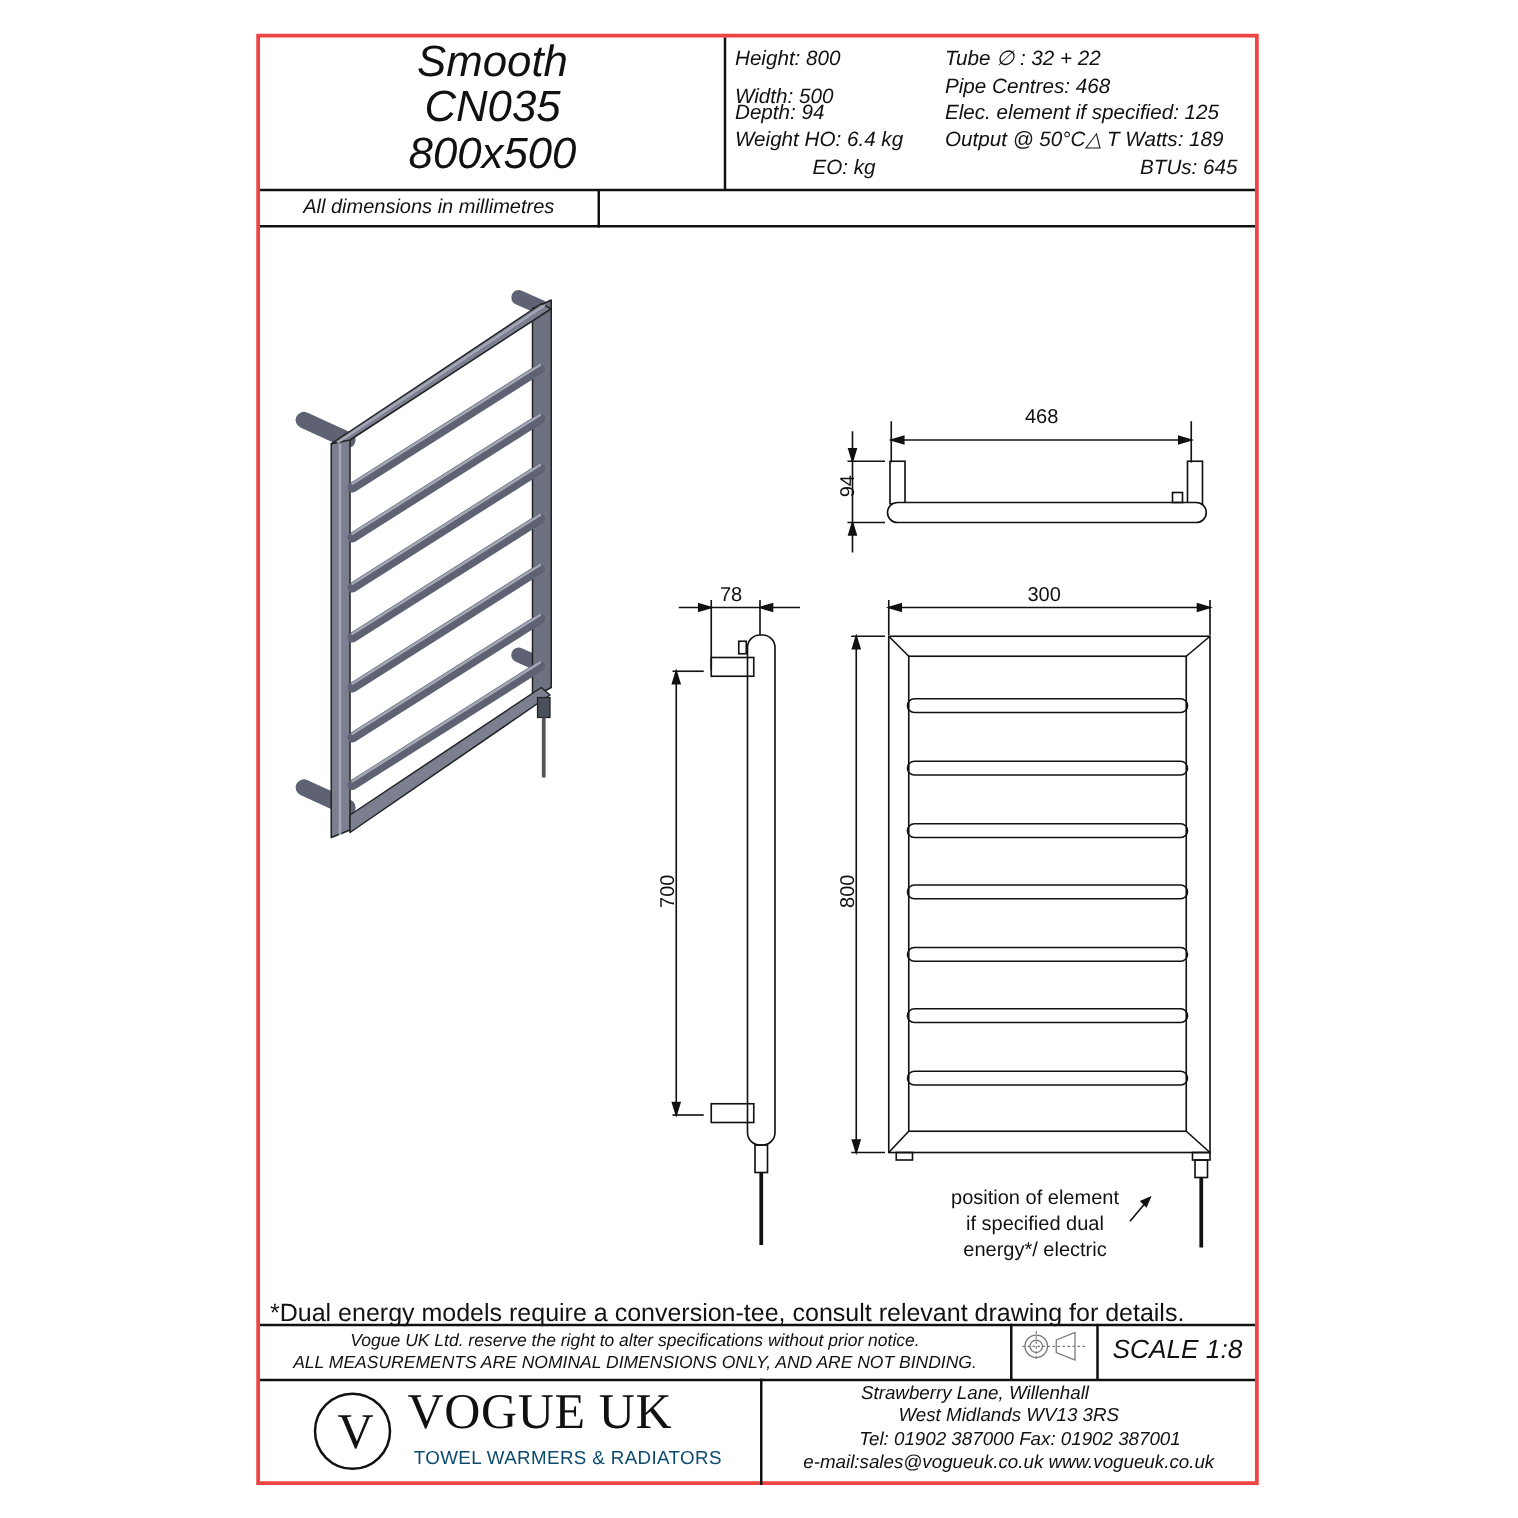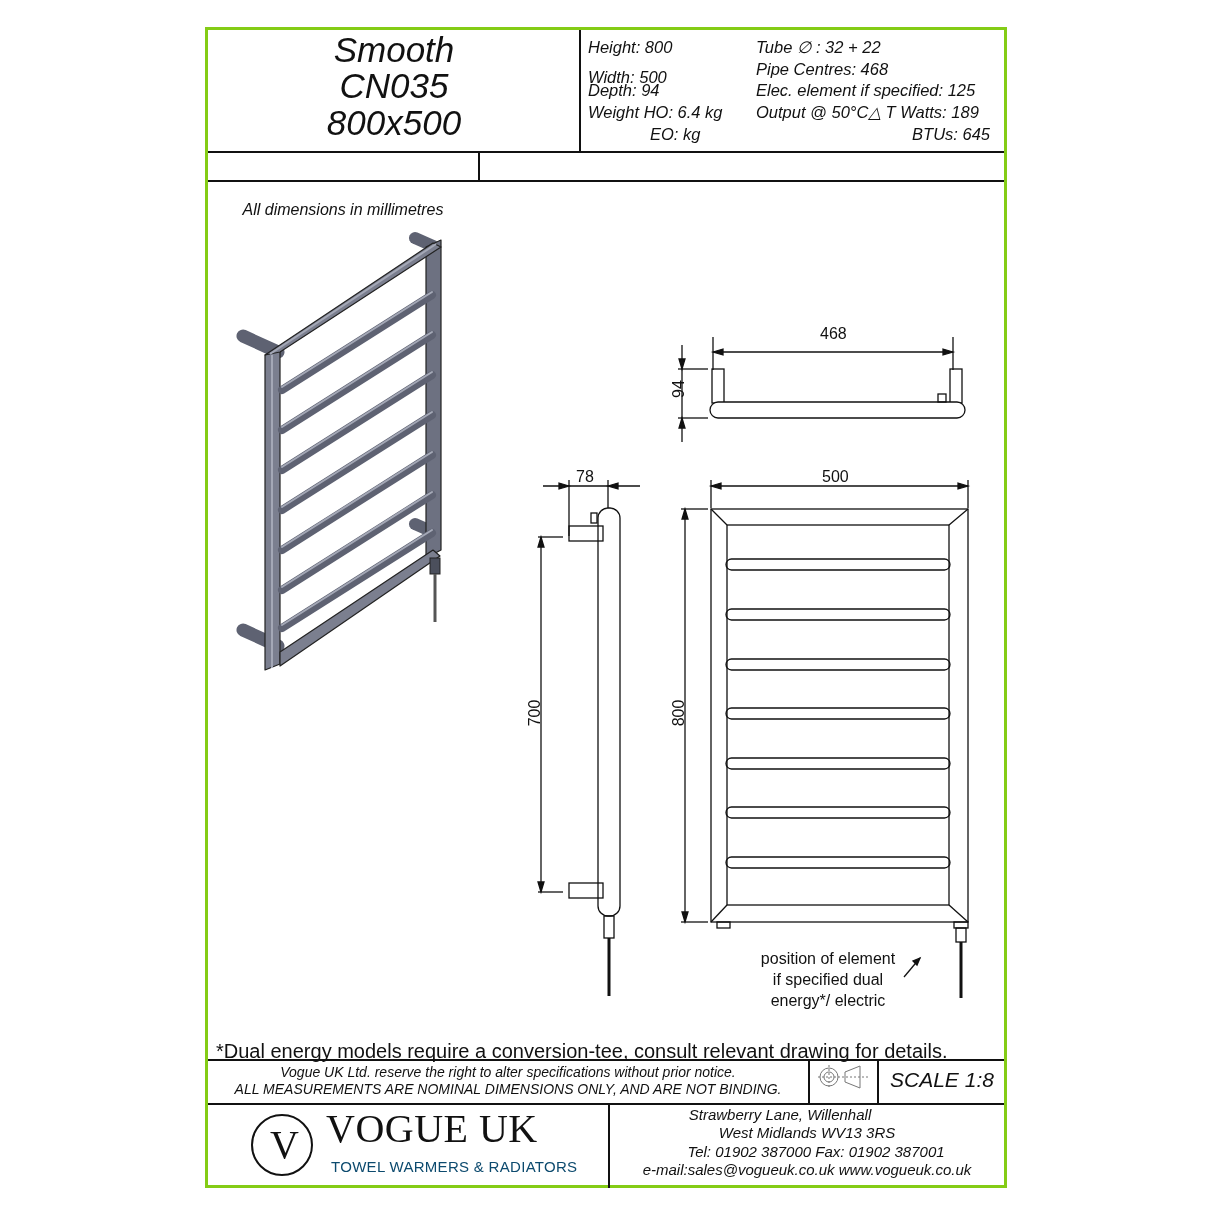--- a/index.html
+++ b/index.html
@@ -1,17 +1,17 @@
 <!DOCTYPE html>
 <html><head>
 <meta charset="utf-8">
 <style>
   html, body { margin:0; padding:0; background:#ffffff; }
   body { width:1214px; height:1214px; position:relative; overflow:hidden; font-family:"Liberation Sans", sans-serif; color:#111; }
-  .sheet { position:absolute; left:205px; top:27px; width:802px; height:1161px; border:3px solid #84cc16; box-sizing:border-box; }
+  .sheet { position:absolute; left:205px; top:27px; width:802px; height:1161px; border:3px solid #ef4444; box-sizing:border-box; }
   .hline { position:absolute; height:2px; background:#111; }
   .vline { position:absolute; width:2px; background:#111; }
   .title { position:absolute; left:0; width:372px; text-align:center; font-style:italic; font-size:35px; line-height:36px; }
   .spec { position:absolute; font-style:italic; font-size:16.5px; line-height:21.5px; white-space:nowrap; }
   .cell-text { position:absolute; font-style:italic; font-size:16px; text-align:center; white-space:nowrap; }
   .dim { position:absolute; font-size:16px; }
   .note { position:absolute; font-size:16px; text-align:center; line-height:21px; }
   .dualnote { position:absolute; left:8px; top:1010px; font-size:20px; }
   .notice { position:absolute; font-style:italic; font-size:14px; text-align:center; line-height:17px; white-space:nowrap; }
   .scale { position:absolute; font-style:italic; font-size:21px;text-align:right; }
@@ -40,21 +40,21 @@
     <div class="spec" style="left:442px; top:94px;">EO:  kg</div>
   </div>
   <div>
     <div class="spec" style="left:548px; top:7px;">Tube ∅ : 32 + 22</div>
     <div class="spec" style="left:548px; top:29px;">Pipe Centres: 468</div>
     <div class="spec" style="left:548px; top:50px;">Elec. element if specified: 125</div>
     <div class="spec" style="left:548px; top:72px;">Output @ 50°C△ T Watts: 189</div>
     <div class="spec" style="right:14px; top:94px; text-align:right;">BTUs: 645</div>
   </div>
 
-  <div class="cell-text" style="left:0; width:270px; top:127px;margin-top:44px;">All dimensions in millimetres</div>
+  <div class="cell-text" style="left:0; width:270px; top:127px;">All dimensions in millimetres</div>
   <div class="vline" style="left:270px; top:122px; height:30px;"></div>
   <div class="hline" style="left:0; top:150px; width:796px;"></div>
 
   <svg style="left:0; top:0;" width="796" height="1155">
     <g stroke="#222" stroke-width="1.2" stroke-linejoin="round">
 
       <line x1="35" y1="306" x2="70" y2="322" stroke="#5e6272" stroke-width="13" stroke-linecap="round"></line>
       <line x1="35" y1="600" x2="70" y2="616" stroke="#5e6272" stroke-width="13" stroke-linecap="round"></line>
       <line x1="207" y1="208" x2="225" y2="216" stroke="#5e6272" stroke-width="12" stroke-linecap="round"></line>
       <line x1="207" y1="494" x2="225" y2="502" stroke="#5e6272" stroke-width="12" stroke-linecap="round"></line>
@@ -169,21 +169,21 @@
       <line x1="610" y1="1047" x2="660" y2="1047" stroke-dasharray="2 2"></line>
       <line x1="621" y1="1035" x2="621" y2="1059" stroke-dasharray="2 2"></line>
       <polygon points="637,1042 652,1036 652,1058 637,1052"></polygon>
     </g>
   </svg>
 
   <div class="dim" style="left:612px; top:295px;">468</div>
   <div class="dim" style="left:462px; top:350px; transform:rotate(-90deg); transform-origin:center;">94</div>
   <div class="dim" style="left:368px; top:438px;">78</div>
   <div class="dim" style="left:314px; top:674px; transform:rotate(-90deg); transform-origin:center;">700</div>
-  <div class="dim" style="left:614px; top:438px;">500</div>
+  <div class="dim" style="left:614px; top:438px;">300</div>
   <div class="dim" style="left:458px; top:674px; transform:rotate(-90deg); transform-origin:center;">800</div>
 
   <div>
     <div class="note" style="left:530px; width:180px; top:918px;">position of element</div>
     <div class="note" style="left:530px; width:180px; top:939px;">if specified dual</div>
     <div class="note" style="left:530px; width:180px; top:960px;">energy*/ electric</div>
   </div>
 
   <div class="dualnote">*Dual energy models require a conversion-tee, consult relevant drawing for details.</div>
   <div class="hline" style="left:0; top:1029px; width:796px;"></div>

